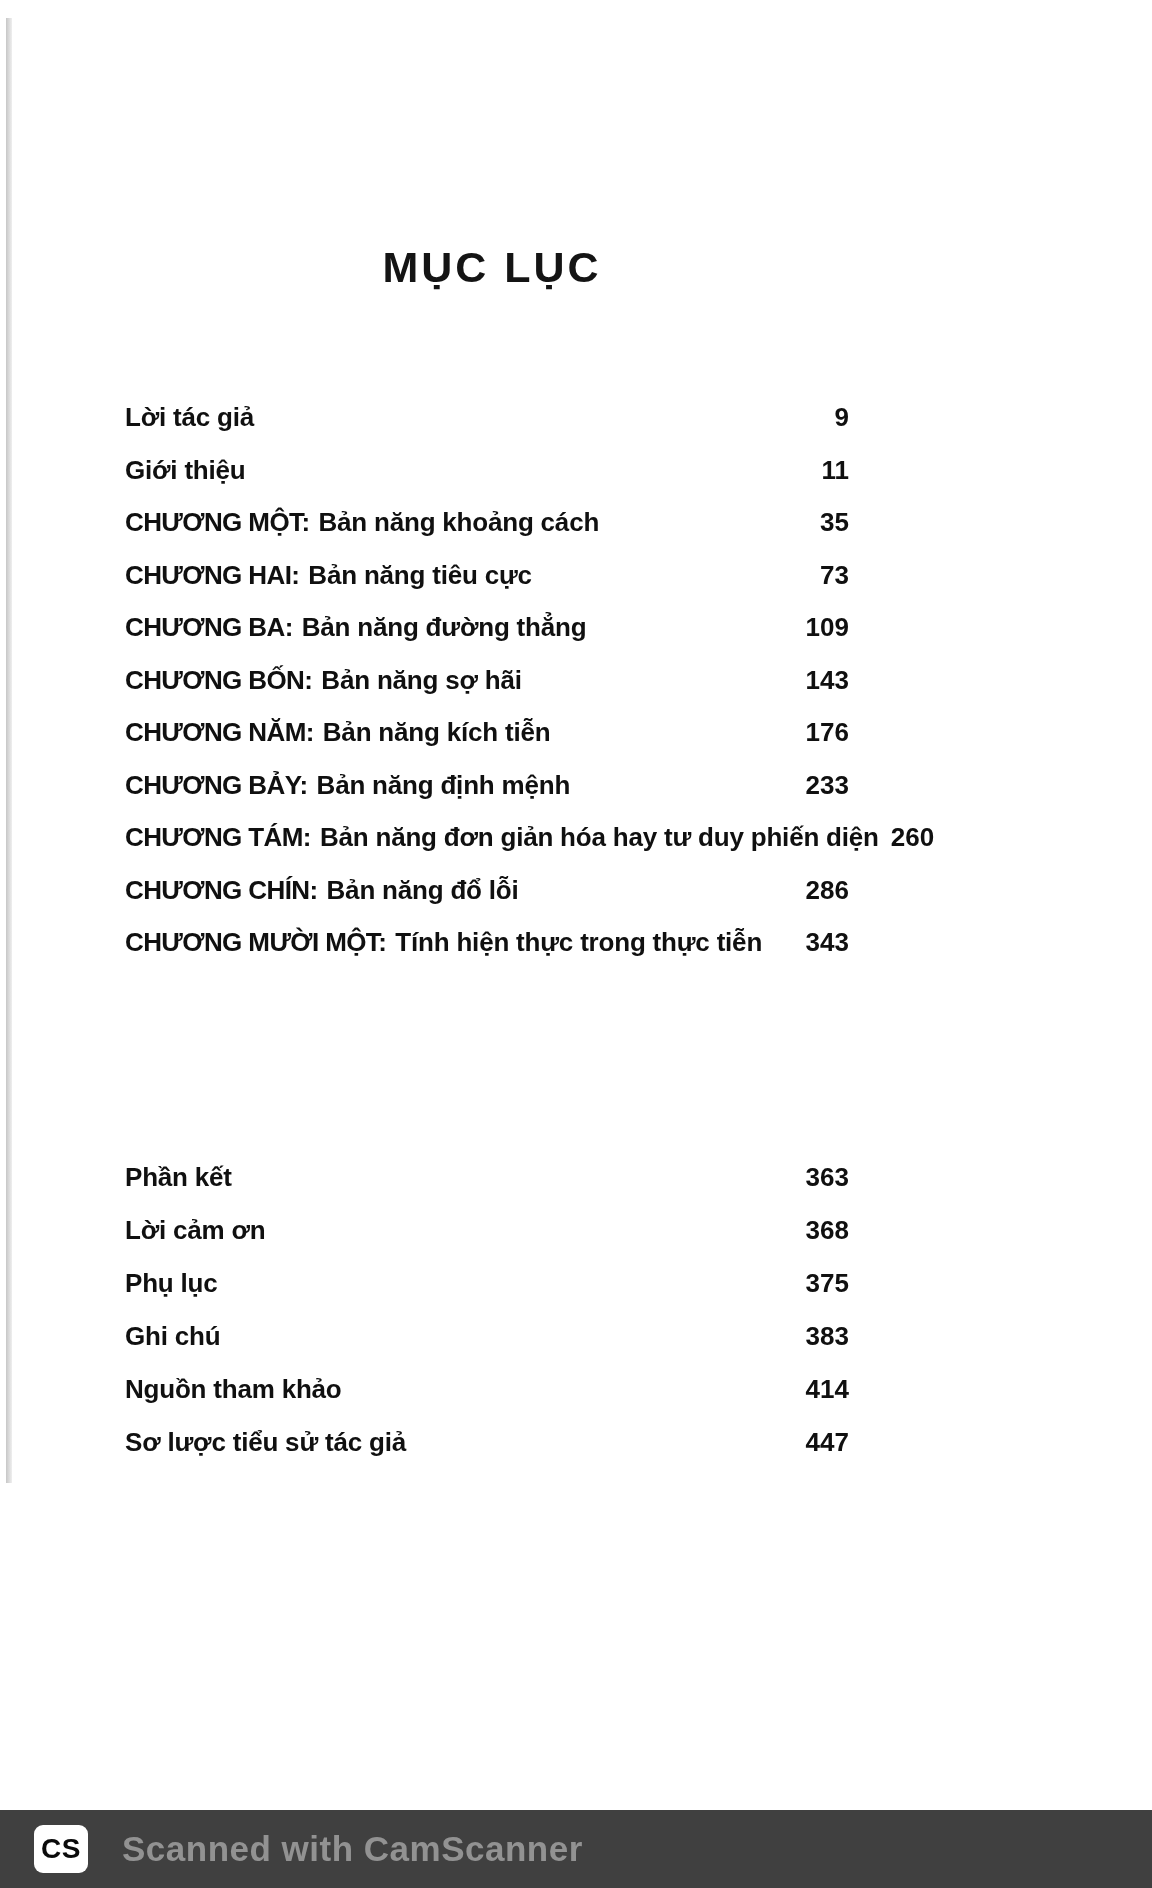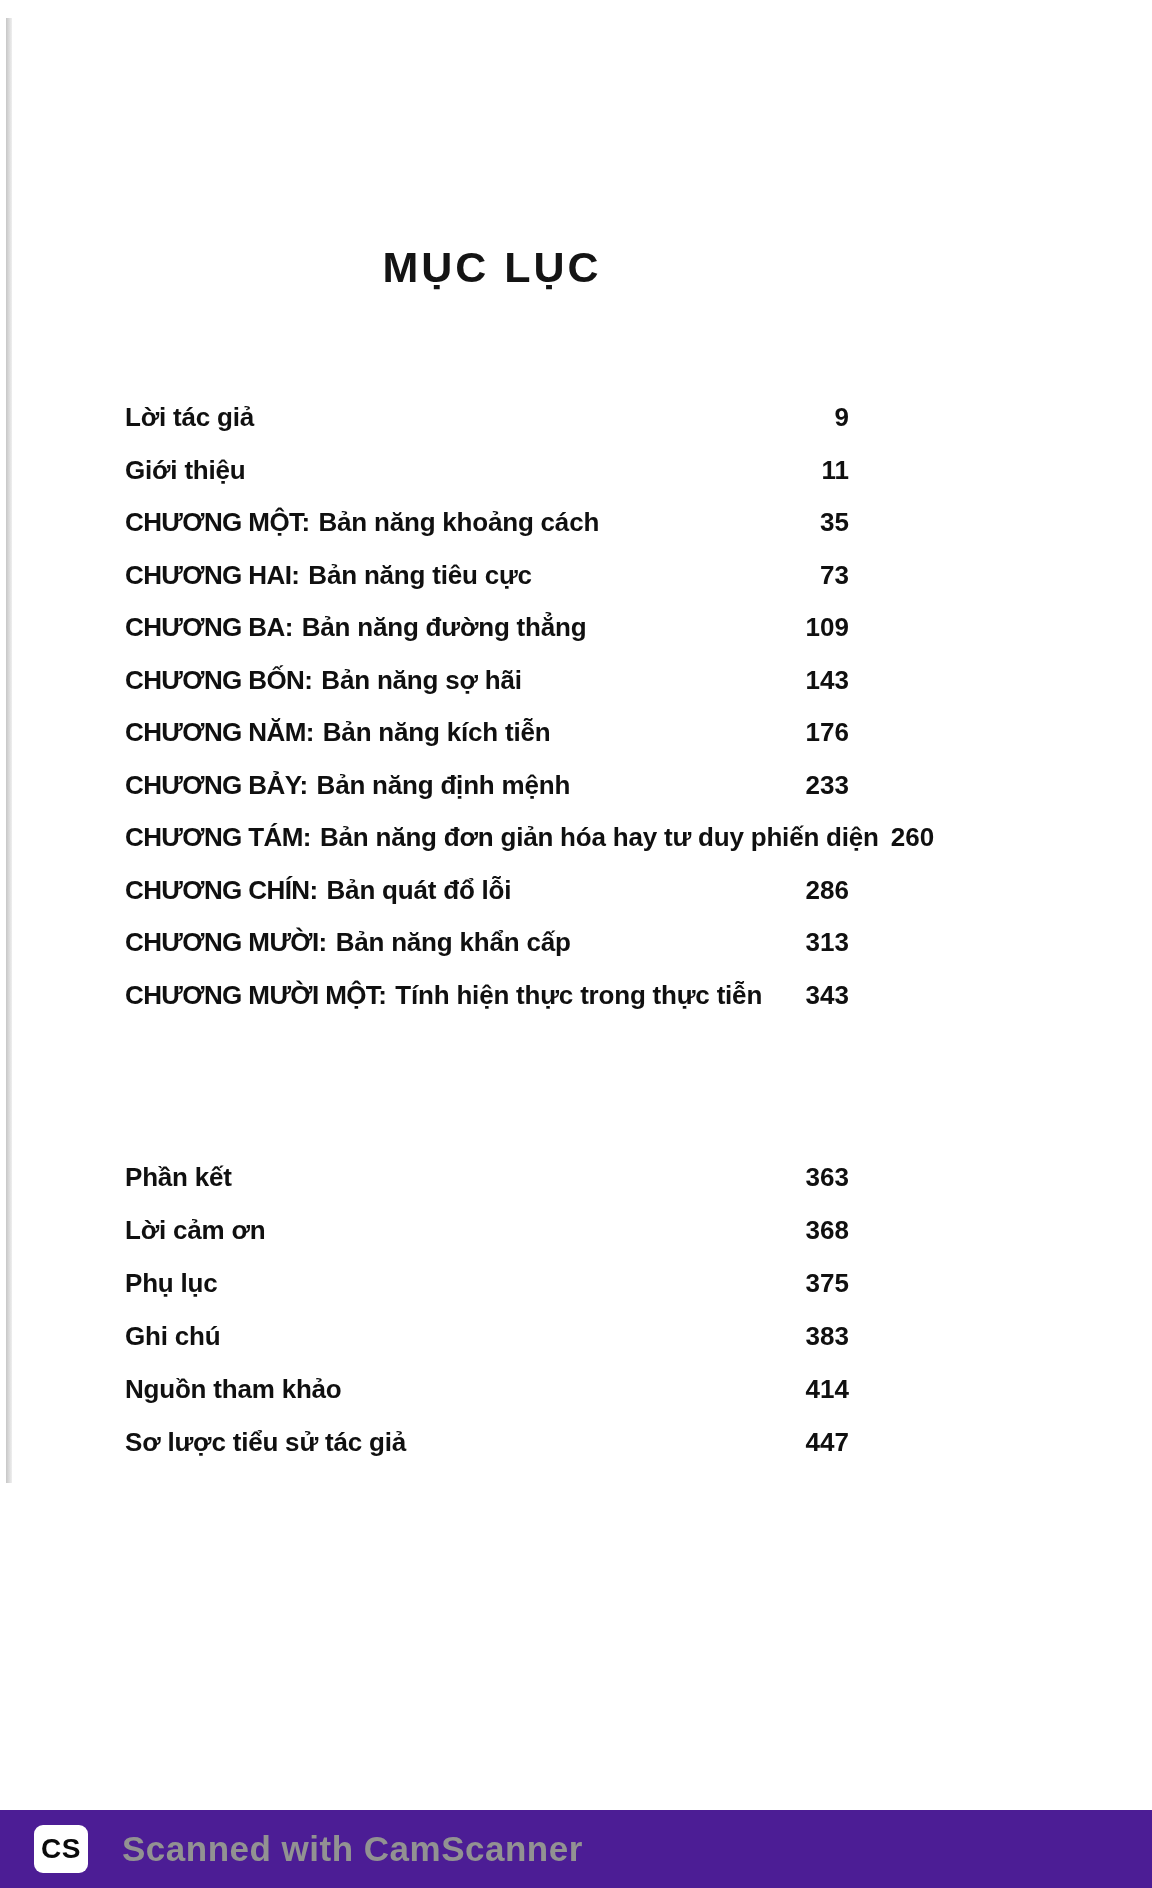--- a/index.html
+++ b/index.html
@@ -58,21 +58,21 @@
   .page-num {
     font-weight: 700;
     margin-left: 12px;
   }
   .footer-bar {
     position: absolute;
     left: 0;
     bottom: 0;
     width: 1152px;
     height: 78px;
-    background: #4c1d95;
+    background: #404040;
     display: flex;
     align-items: center;
     padding-left: 34px;
   }
   .cs-logo {
     width: 54px;
     height: 48px;
     background: #ffffff;
     border-radius: 9px;
     display: flex;
@@ -131,26 +131,22 @@
   </div>
   <div class="toc-row">
     <div class="toc-label"><span class="chapter-prefix">CHƯƠNG BẢY:</span><span class="chapter-title">Bản năng định mệnh</span></div>
     <div class="page-num">233</div>
   </div>
   <div class="toc-row">
     <div class="toc-label"><span class="chapter-prefix">CHƯƠNG TÁM:</span><span class="chapter-title">Bản năng đơn giản hóa hay tư duy phiến diện</span></div>
     <div class="page-num">260</div>
   </div>
   <div class="toc-row">
-    <div class="toc-label"><span class="chapter-prefix">CHƯƠNG CHÍN:</span><span class="chapter-title">Bản quát đổ lỗi</span></div>
+    <div class="toc-label"><span class="chapter-prefix">CHƯƠNG CHÍN:</span><span class="chapter-title">Bản năng đổ lỗi</span></div>
     <div class="page-num">286</div>
-  </div>
-  <div class="toc-row">
-    <div class="toc-label"><span class="chapter-prefix">CHƯƠNG MƯỜI:</span><span class="chapter-title">Bản năng khẩn cấp</span></div>
-    <div class="page-num">313</div>
   </div>
   <div class="toc-row">
     <div class="toc-label"><span class="chapter-prefix">CHƯƠNG MƯỜI MỘT:</span><span class="chapter-title">Tính hiện thực trong thực tiễn</span></div>
     <div class="page-num">343</div>
   </div>
 
 </div>
 
 <div class="toc-list toc-back">
   <div class="toc-row">

